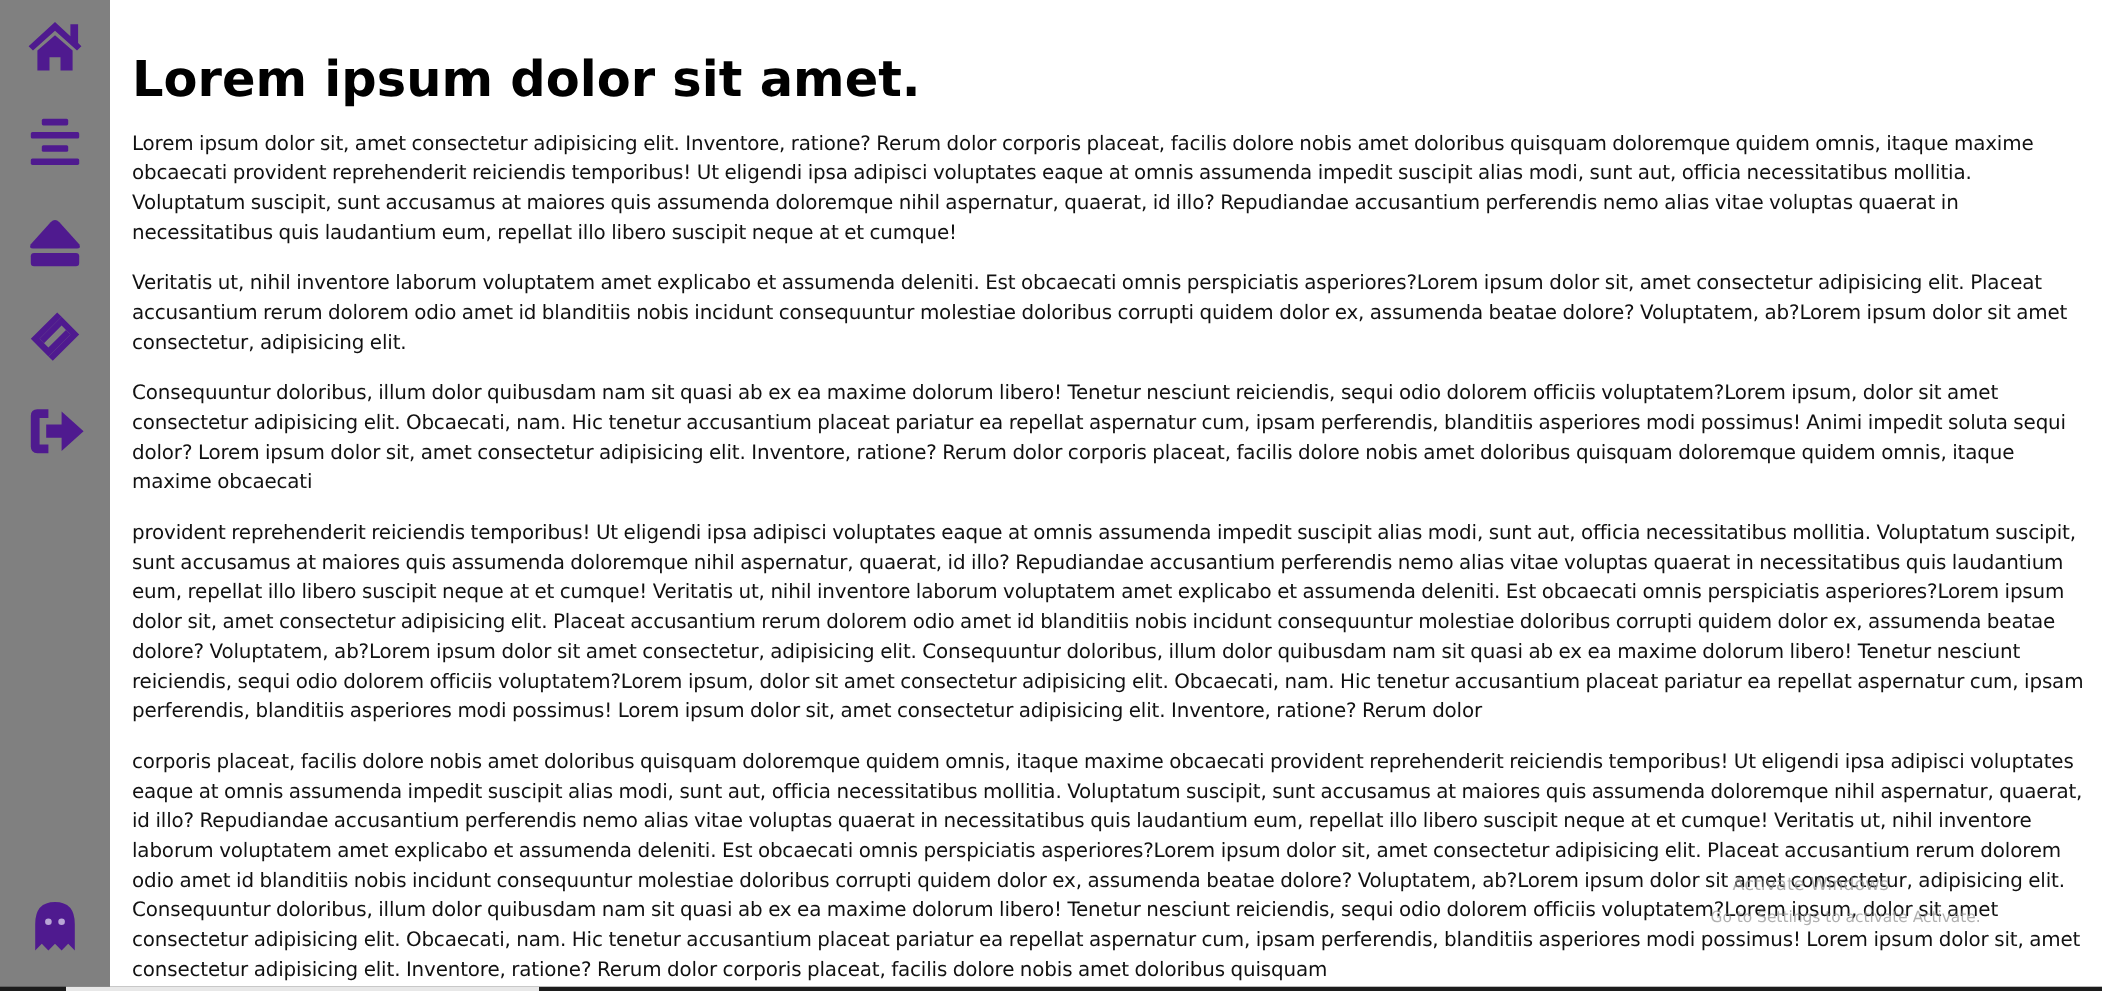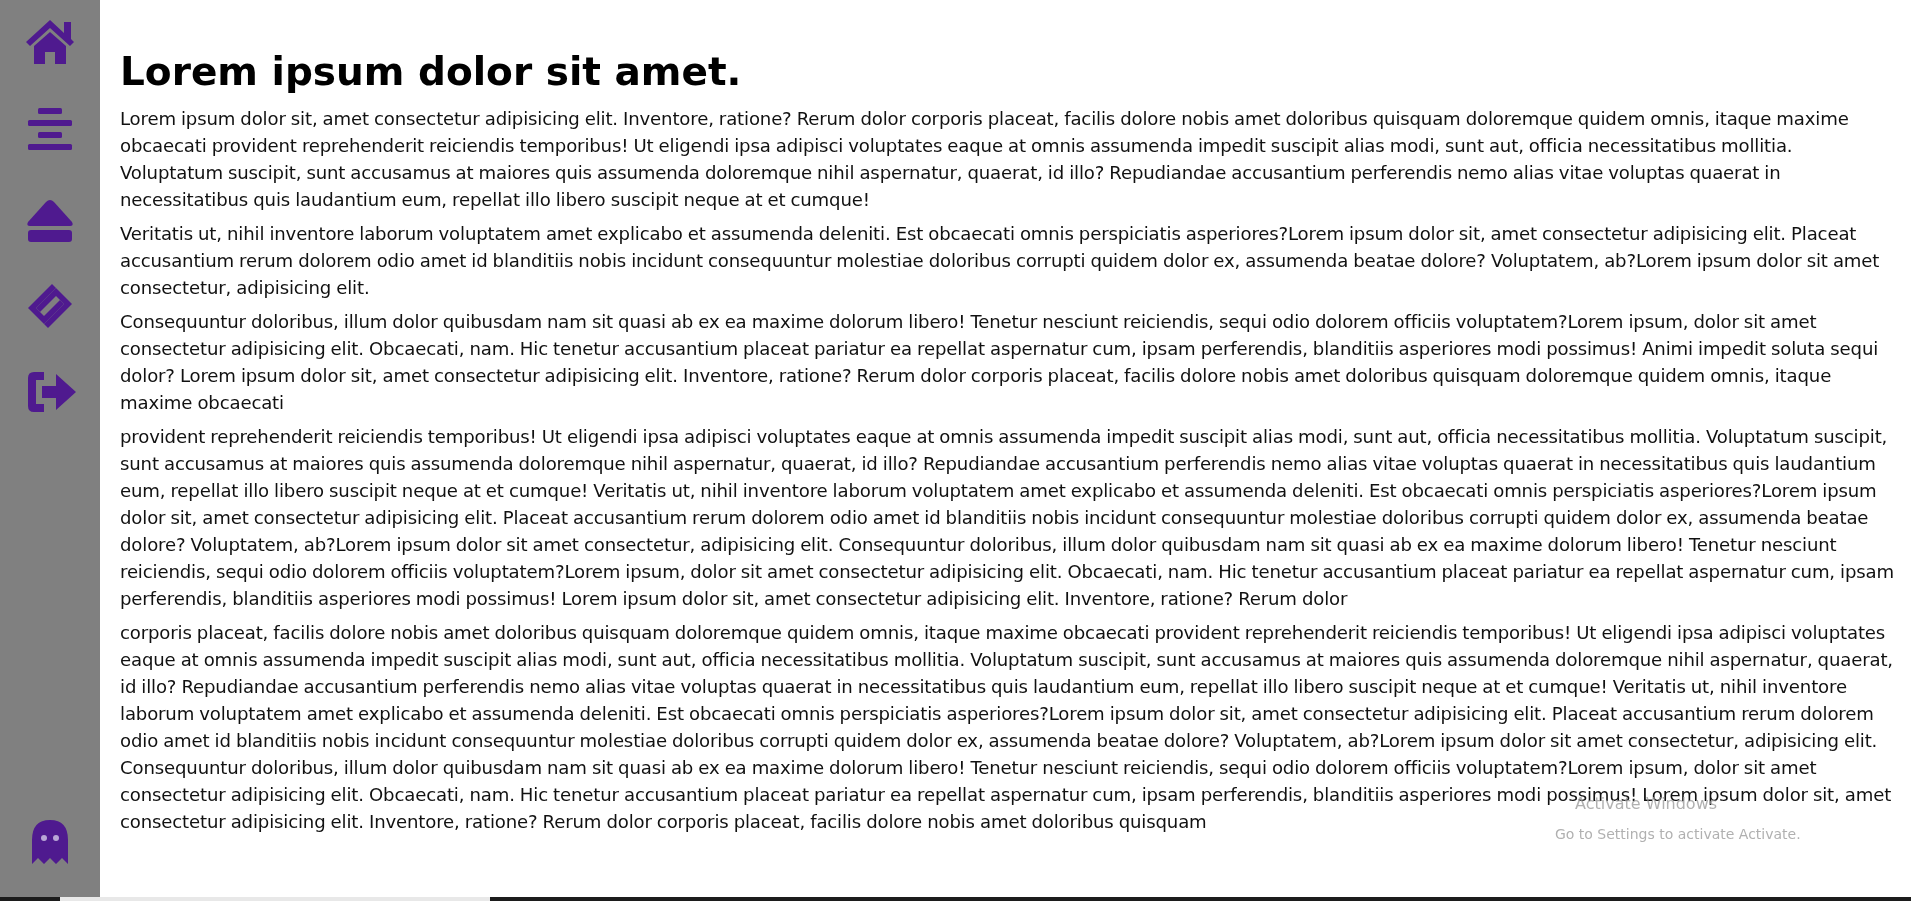--- a/index.html
+++ b/index.html
@@ -15,26 +15,26 @@
       display: flex; align-items: center; justify-content: center; cursor: pointer;
     }
     .nav-icon svg { width: 60px; height: 60px; }
     .nav-icon svg * { fill: var(--accent); }
 
     .main {
       position: absolute; left: 120px; top: 0; width: 1775px; height: 901px;
       overflow: hidden;
     }
     h1 {
-      margin-top: 46px; font-size: 39px; font-weight: bold; line-height: 52px;
+      margin-top: 46px; font-size: 45px; font-weight: bold; line-height: 52px;
       color: #000; letter-spacing: 0px;
     }
     p.para {
       font-size: 18.1px; line-height: 27px; color: #111;
-      margin-top: 7px; letter-spacing: -0.15px; word-spacing: -0.5px;
+      margin-top: 19px; letter-spacing: -0.15px; word-spacing: -0.5px;
     }
     h1 + p.para { }
 
     .watermark {
       position: absolute; left: 1555px; top: 790px; color: rgba(150,150,150,0.75);
       pointer-events: none;
     }
     .watermark .wm-title { font-size: 16px; line-height: 28px; margin-left: 20px; }
     .watermark .wm-sub { font-size: 14px; line-height: 20px; margin-top: 6px; }
 

